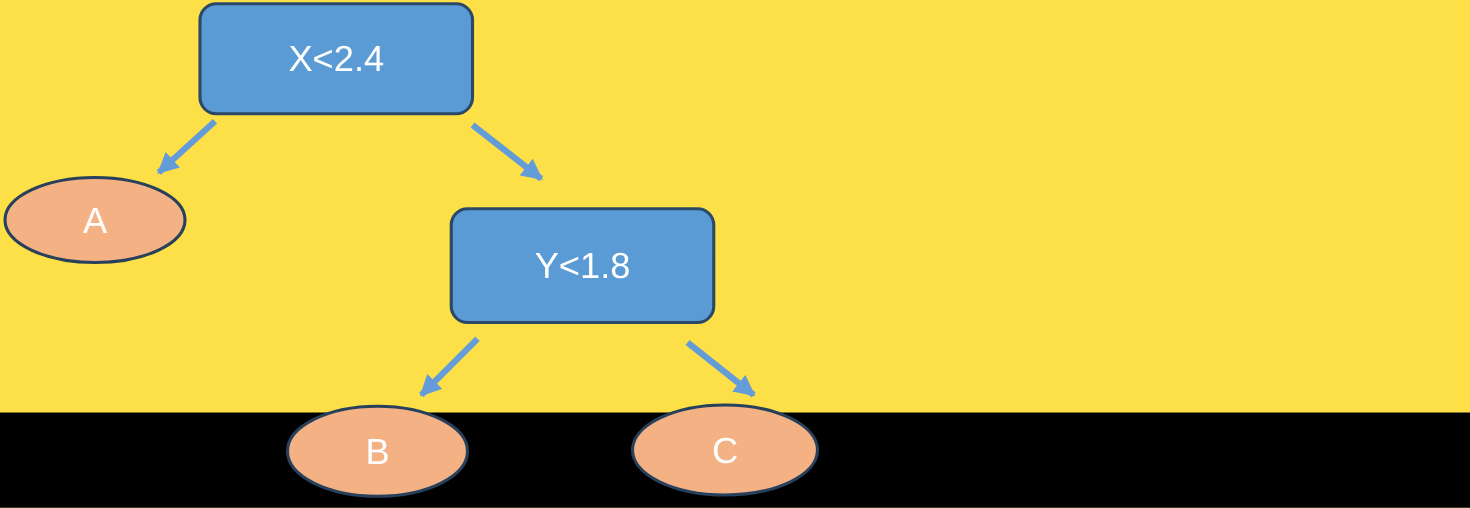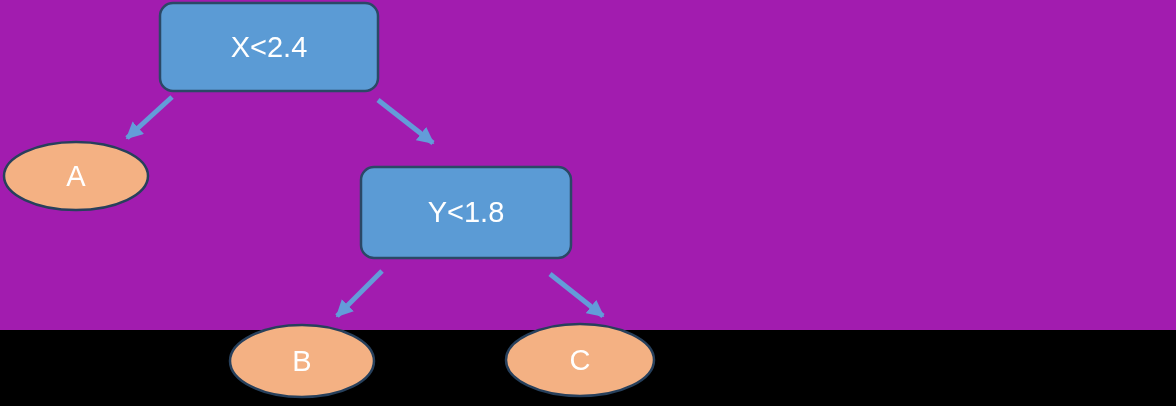--- a/index.html
+++ b/index.html
@@ -8,21 +8,21 @@
     background: #000000;
     width: 1176px;
     height: 406px;
     overflow: hidden;
     font-family: "Liberation Sans", sans-serif;
   }
   .stage {
     position: relative;
     width: 1176px;
     height: 330px;
-    background: #a21caf;
+    background: #fde047;
   }
   svg { display: block; }
   .decision-rect {
     fill: #5B9BD5;
     stroke: #2B4866;
     stroke-width: 2.5;
   }
   .leaf-ellipse {
     fill: #F4B183;
     stroke: #27405C;

